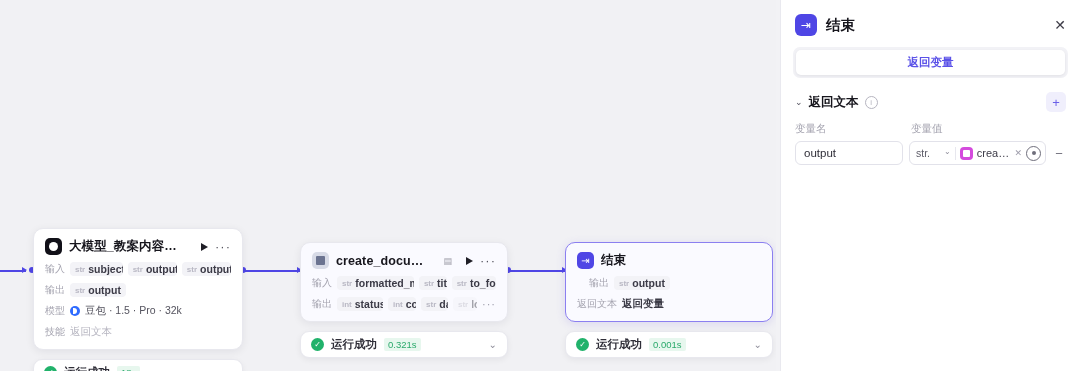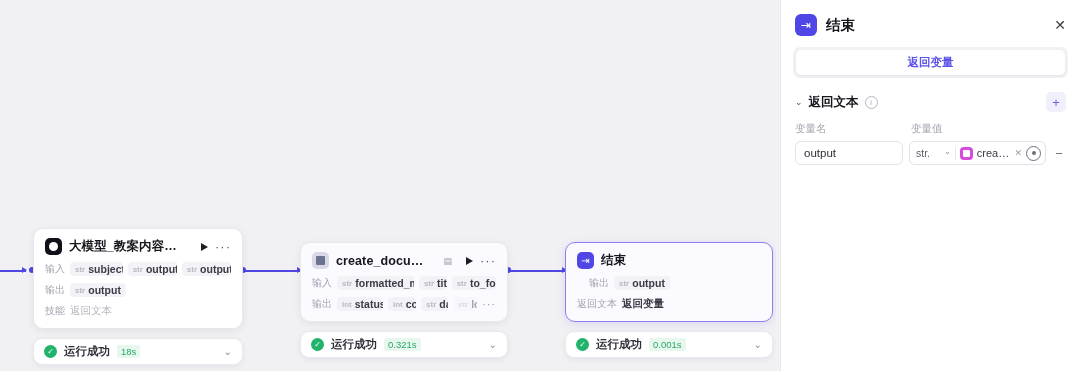--- a/index.html
+++ b/index.html
@@ -150,20 +150,25 @@
         </div>
 
         <div class="row">
           <span class="row-lab">输出</span>
           <span class="pill">
               <span class="tg">str</span>
               <span>output</span>
             </span>
         </div>
 
+        <div class="row">
+          <span class="row-lab">模型</span>
+          <span class="model-logo"></span>
+          <span class="plain">豆包 · 1.5 · Pro · 32k</span>
+        </div>
 
         <div class="row">
           <span class="row-lab">技能</span>
           <span class="plain muted">返回文本</span>
         </div>
       </div>
 
       <div class="status">
         <span class="check">✓</span>
         <span class="st-txt">运行成功</span>

